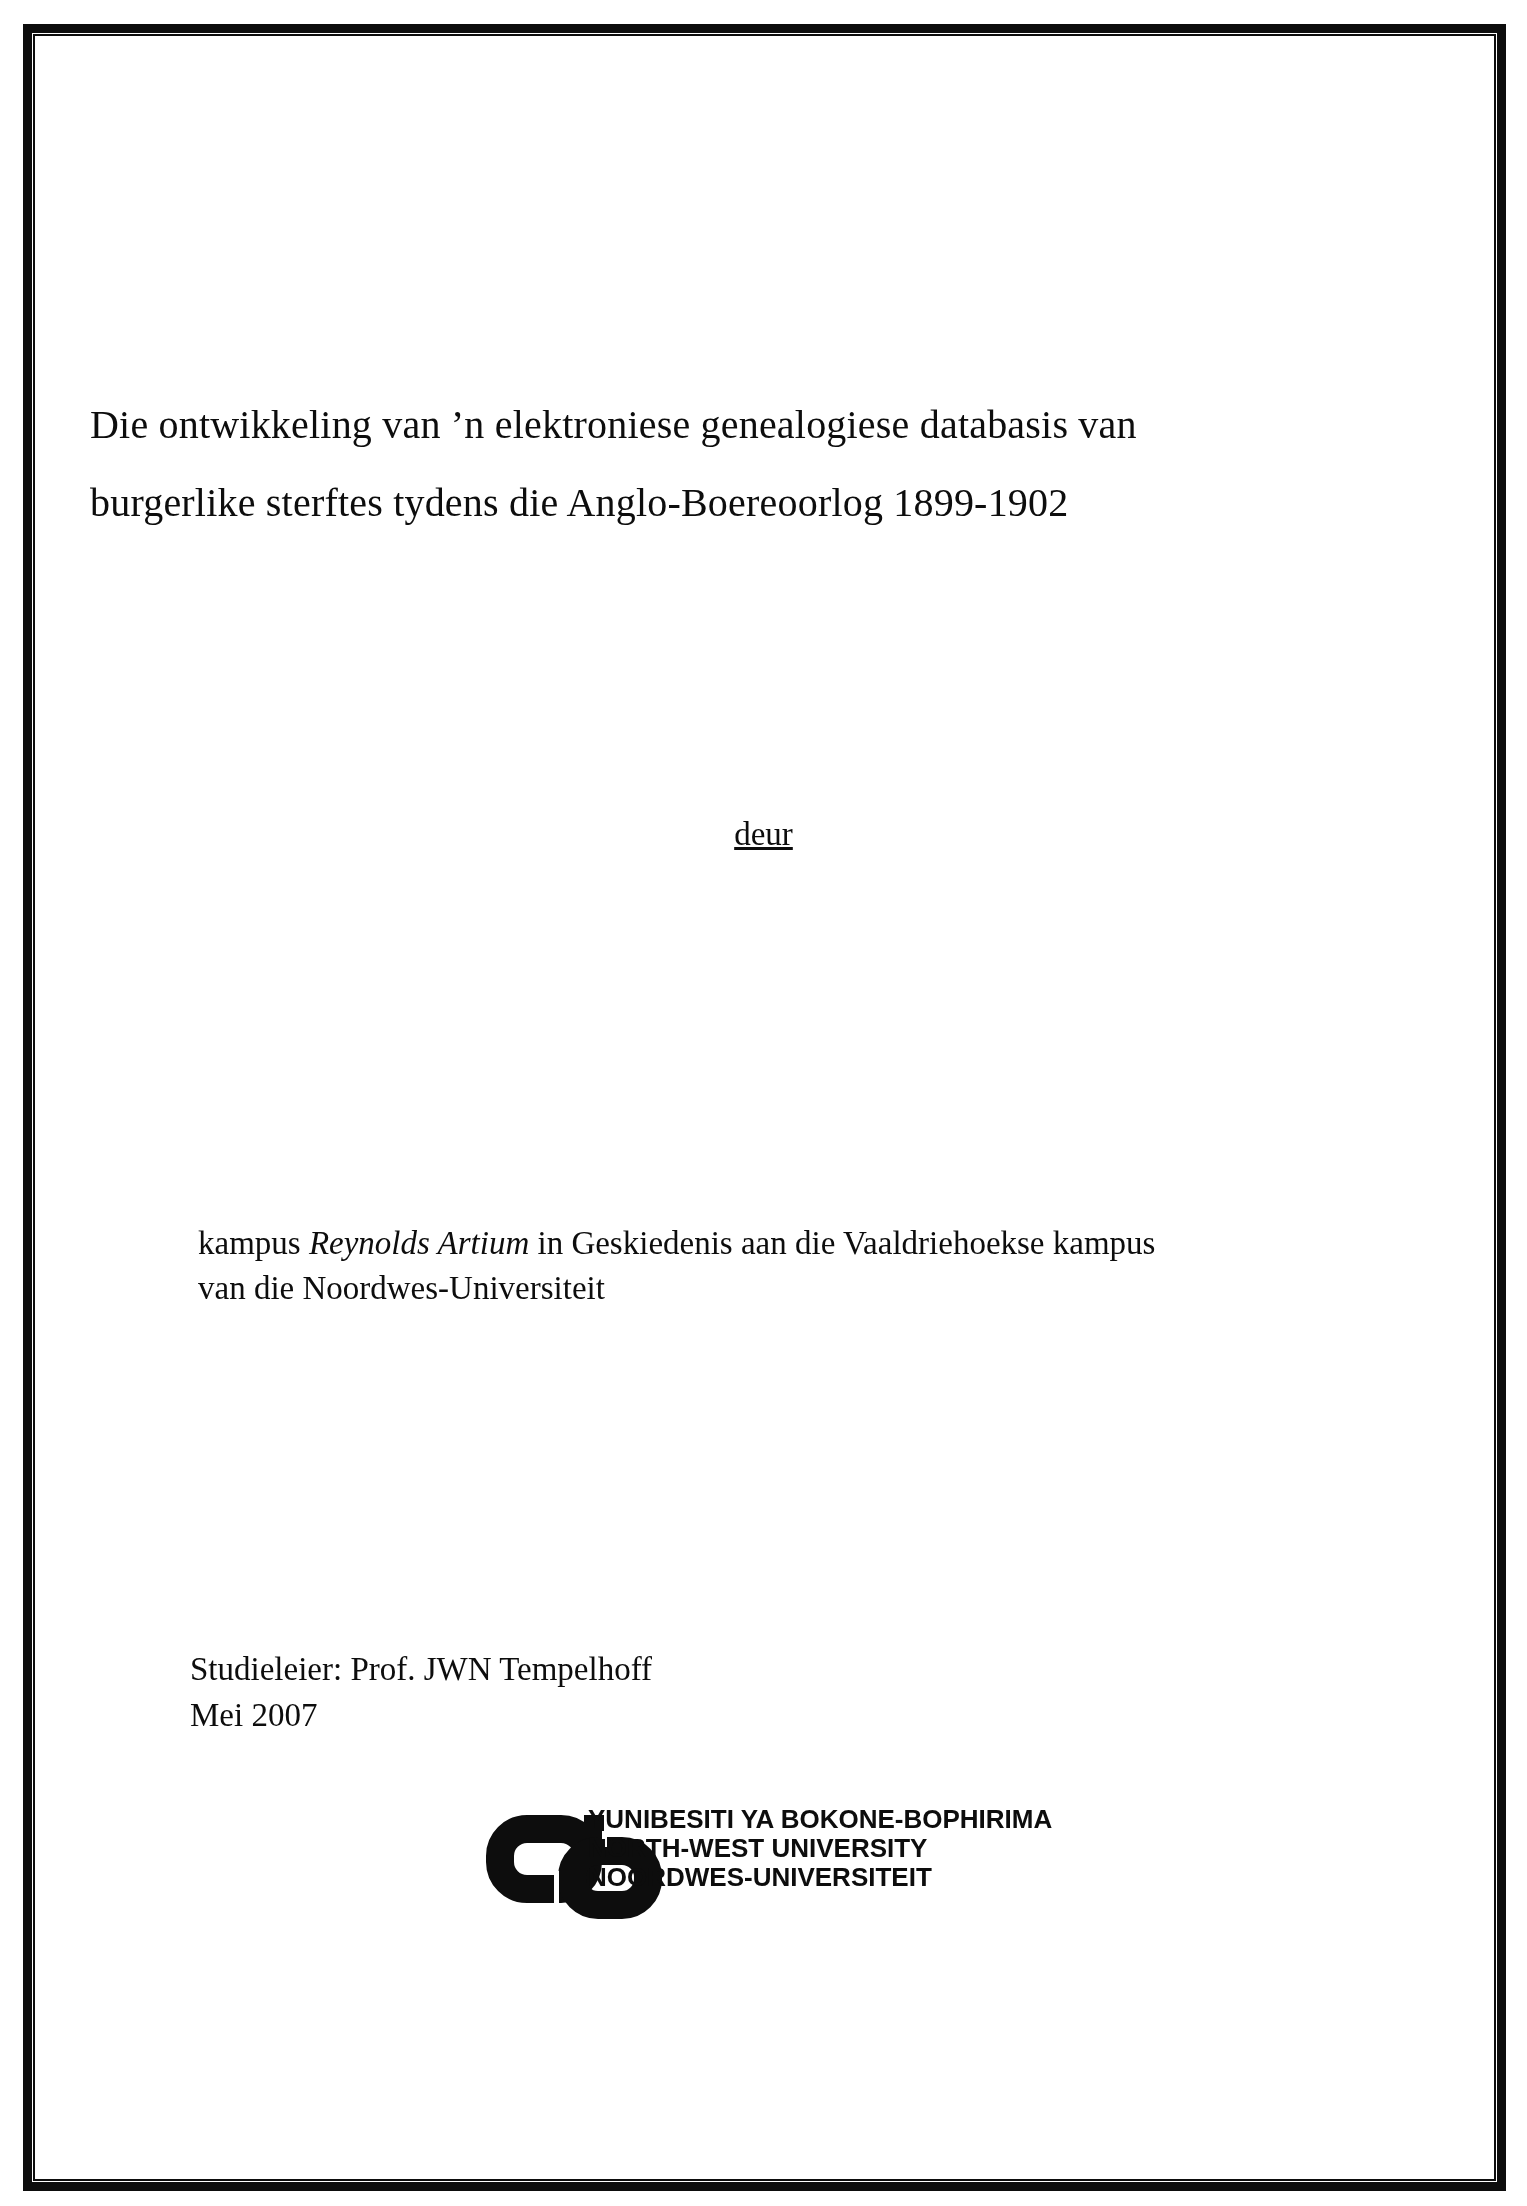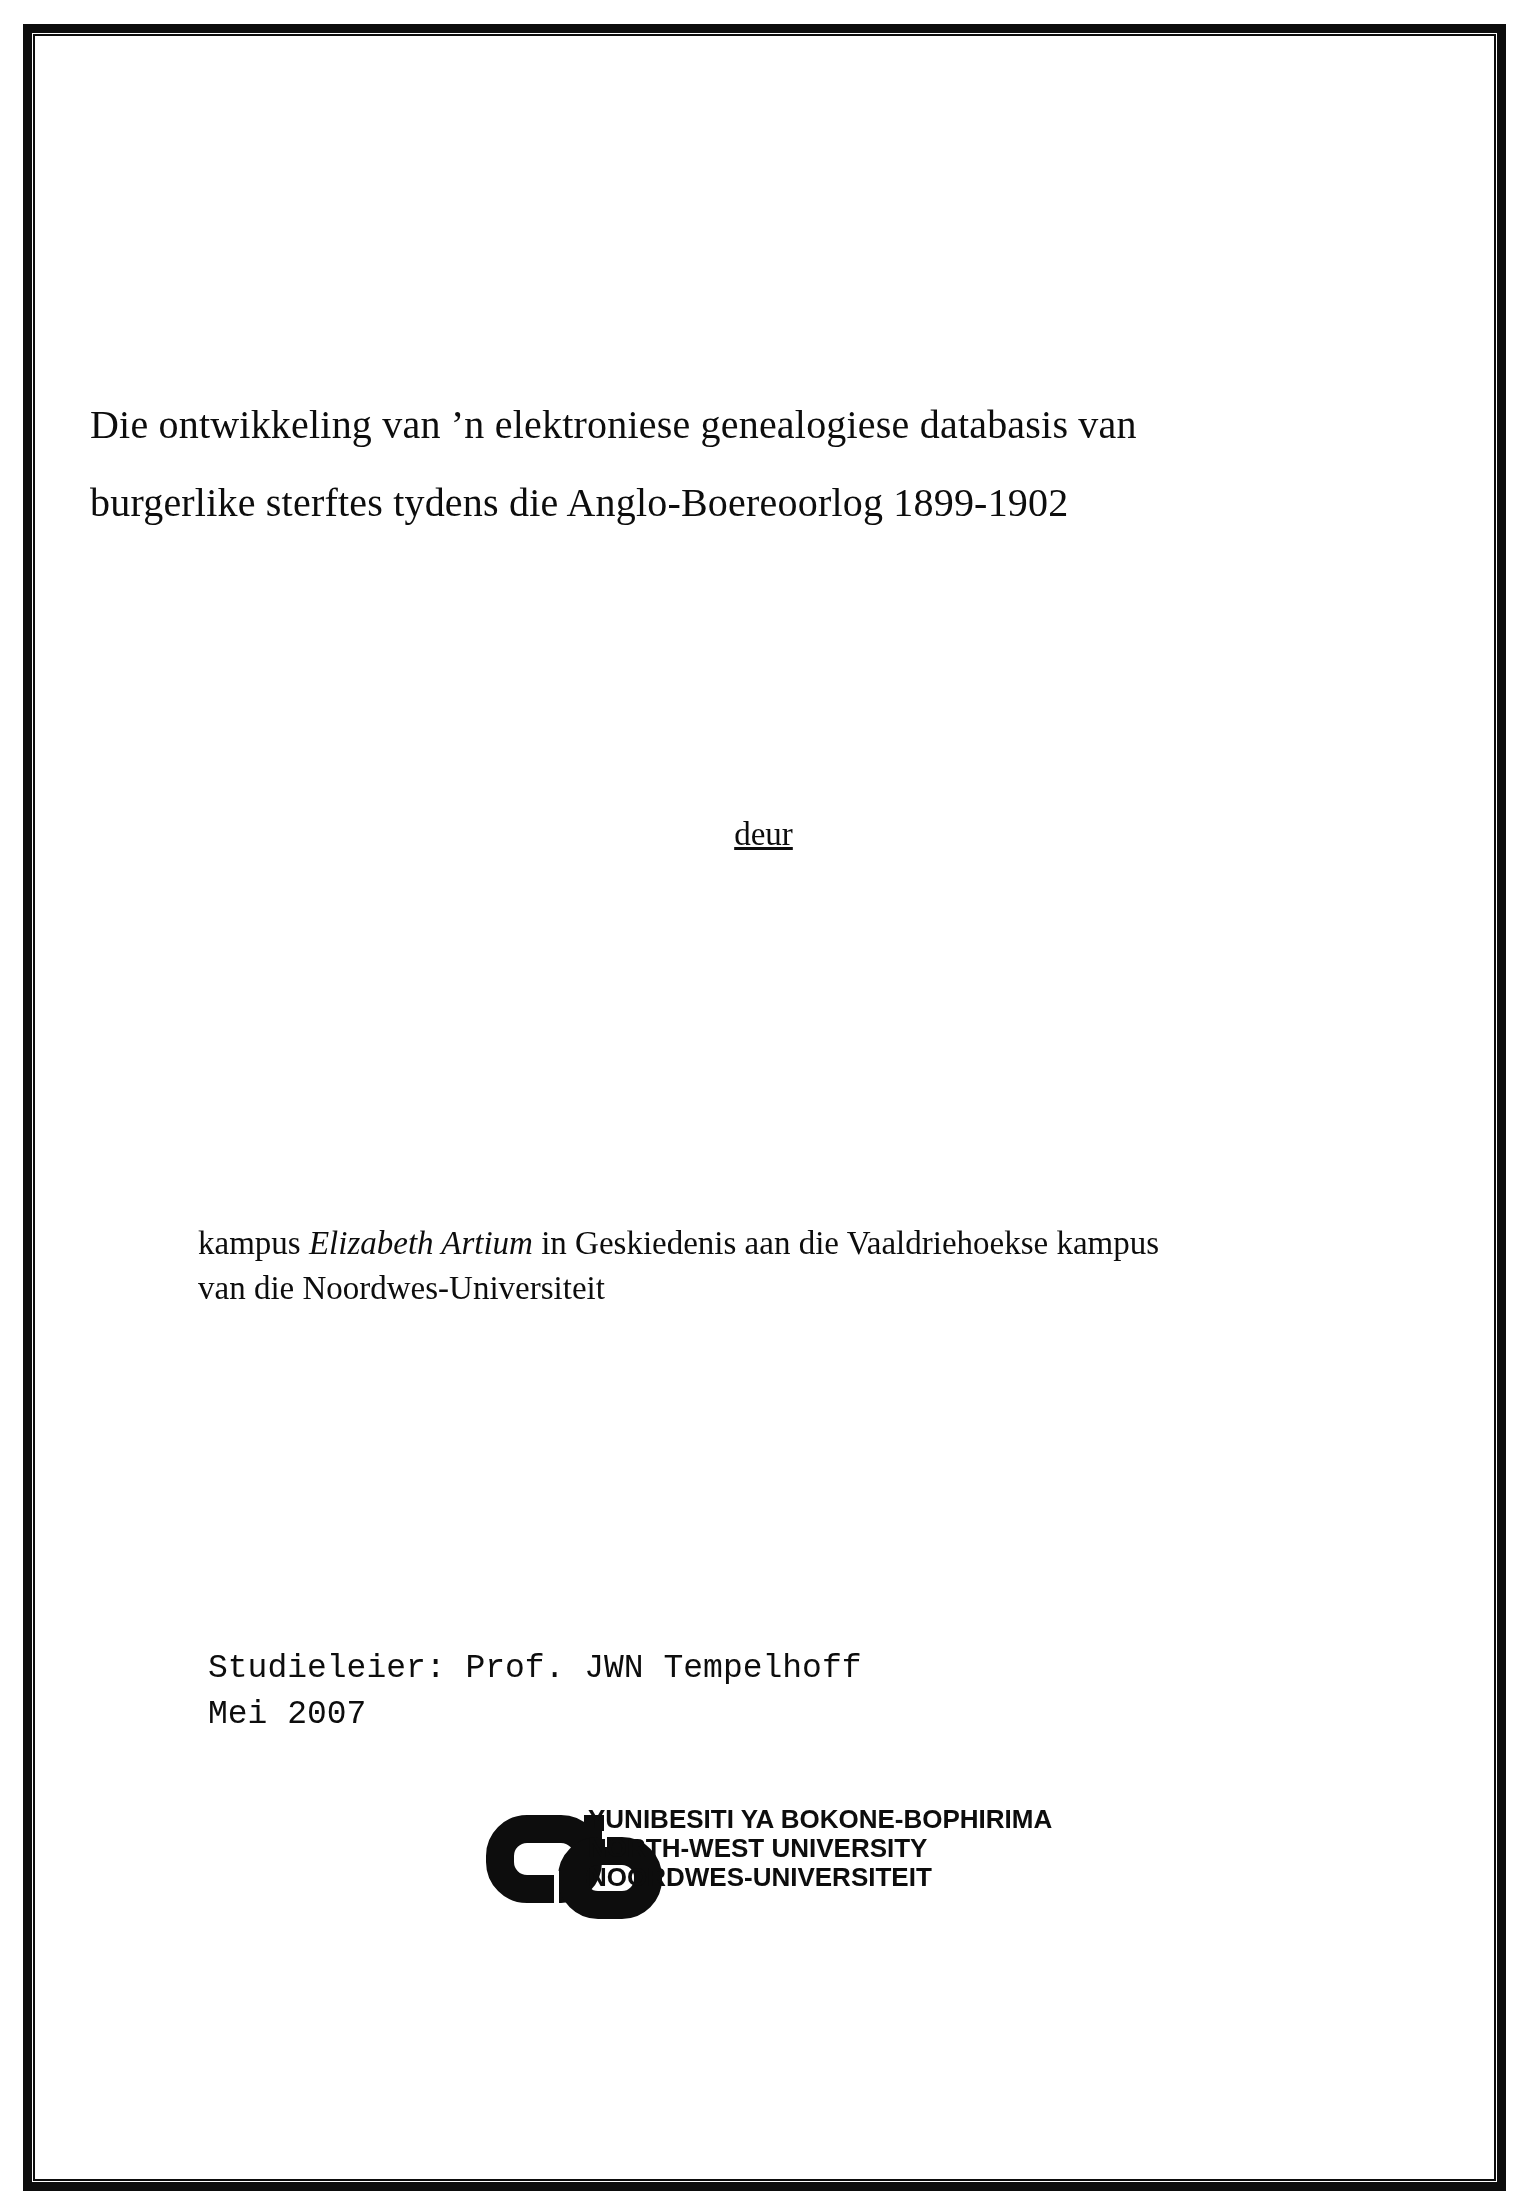--- a/index.html
+++ b/index.html
@@ -26,21 +26,21 @@
     position:absolute;left:0;right:0;top:964px;text-align:center;
     font-size:37px;line-height:44px;
   }
   .statement{
     position:absolute;left:198px;width:1134px;top:1221px;
     font-size:33px;line-height:45px;
   }
   .st-line1{text-align:justify;text-align-last:justify;}
   .it{font-style:italic;}
   .supervisor{
-    position:absolute;left:208px;top:1646px;font-size:33px;line-height:46px;font-family:Liberation Mono, monospace;
+    position:absolute;left:190px;top:1646px;font-size:33px;line-height:46px;
   }
   .logo{position:absolute;left:484px;top:1793px;width:580px;height:132px;}
   .logo svg{display:block;position:absolute;left:0;top:0;}
   .logo-text{
     position:absolute;left:104px;top:12px;width:474px;text-align:left;
     font-family:"Liberation Sans",sans-serif;font-weight:700;
     font-size:26px;line-height:29px;letter-spacing:0px;color:var(--ink,#0d0d0d);
     white-space:nowrap;
   }
 </style>
@@ -55,21 +55,21 @@
 
   <div class="title">
     <div>Die ontwikkeling van ’n elektroniese genealogiese databasis van</div>
     <div>burgerlike sterftes tydens die Anglo-Boereoorlog 1899-1902</div>
   </div>
 
   <div class="byline">deur</div>
 
 
   <div class="statement">
-    <div class="st-line2"><span>kampus </span><span class="it">Elizabeth Artium</span><span> in Geskiedenis aan die Vaaldriehoekse kampus</span></div>
+    <div class="st-line2"><span>kampus </span><span class="it">Reynolds Artium</span><span> in Geskiedenis aan die Vaaldriehoekse kampus</span></div>
     <div class="st-line3">van die Noordwes-Universiteit</div>
   </div>
 
   <div class="supervisor">
     <div>Studieleier: Prof. JWN Tempelhoff</div>
     <div>Mei 2007</div>
   </div>
 
   <div class="logo">
     <svg width="178" height="130" viewBox="0 0 178 130" aria-hidden="true">

